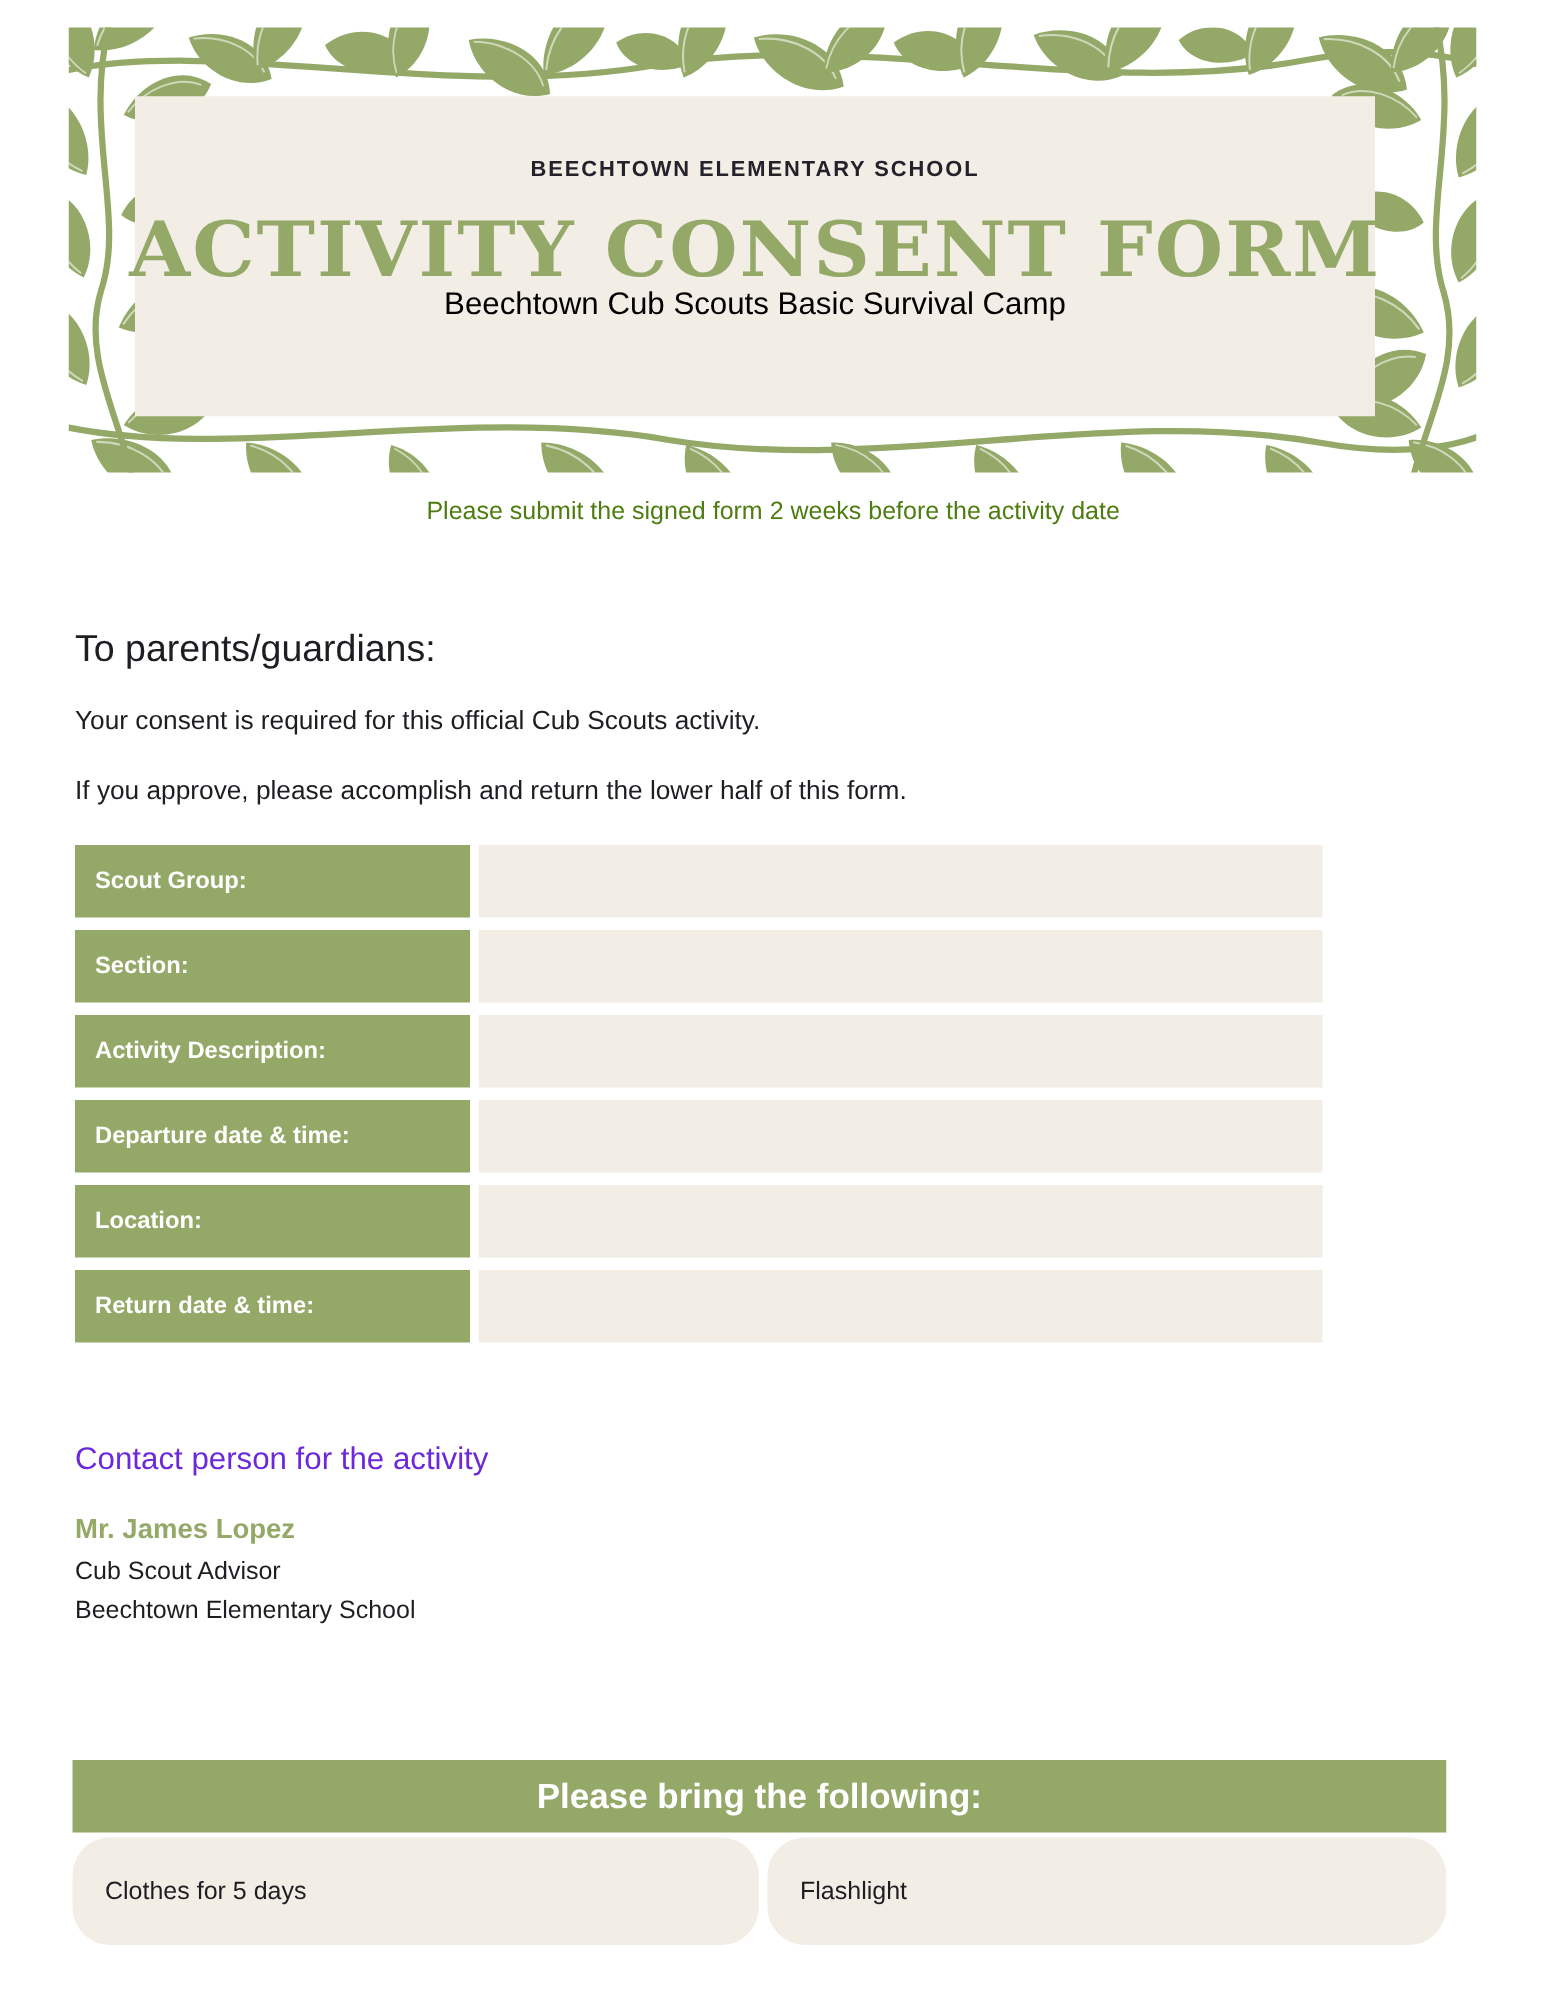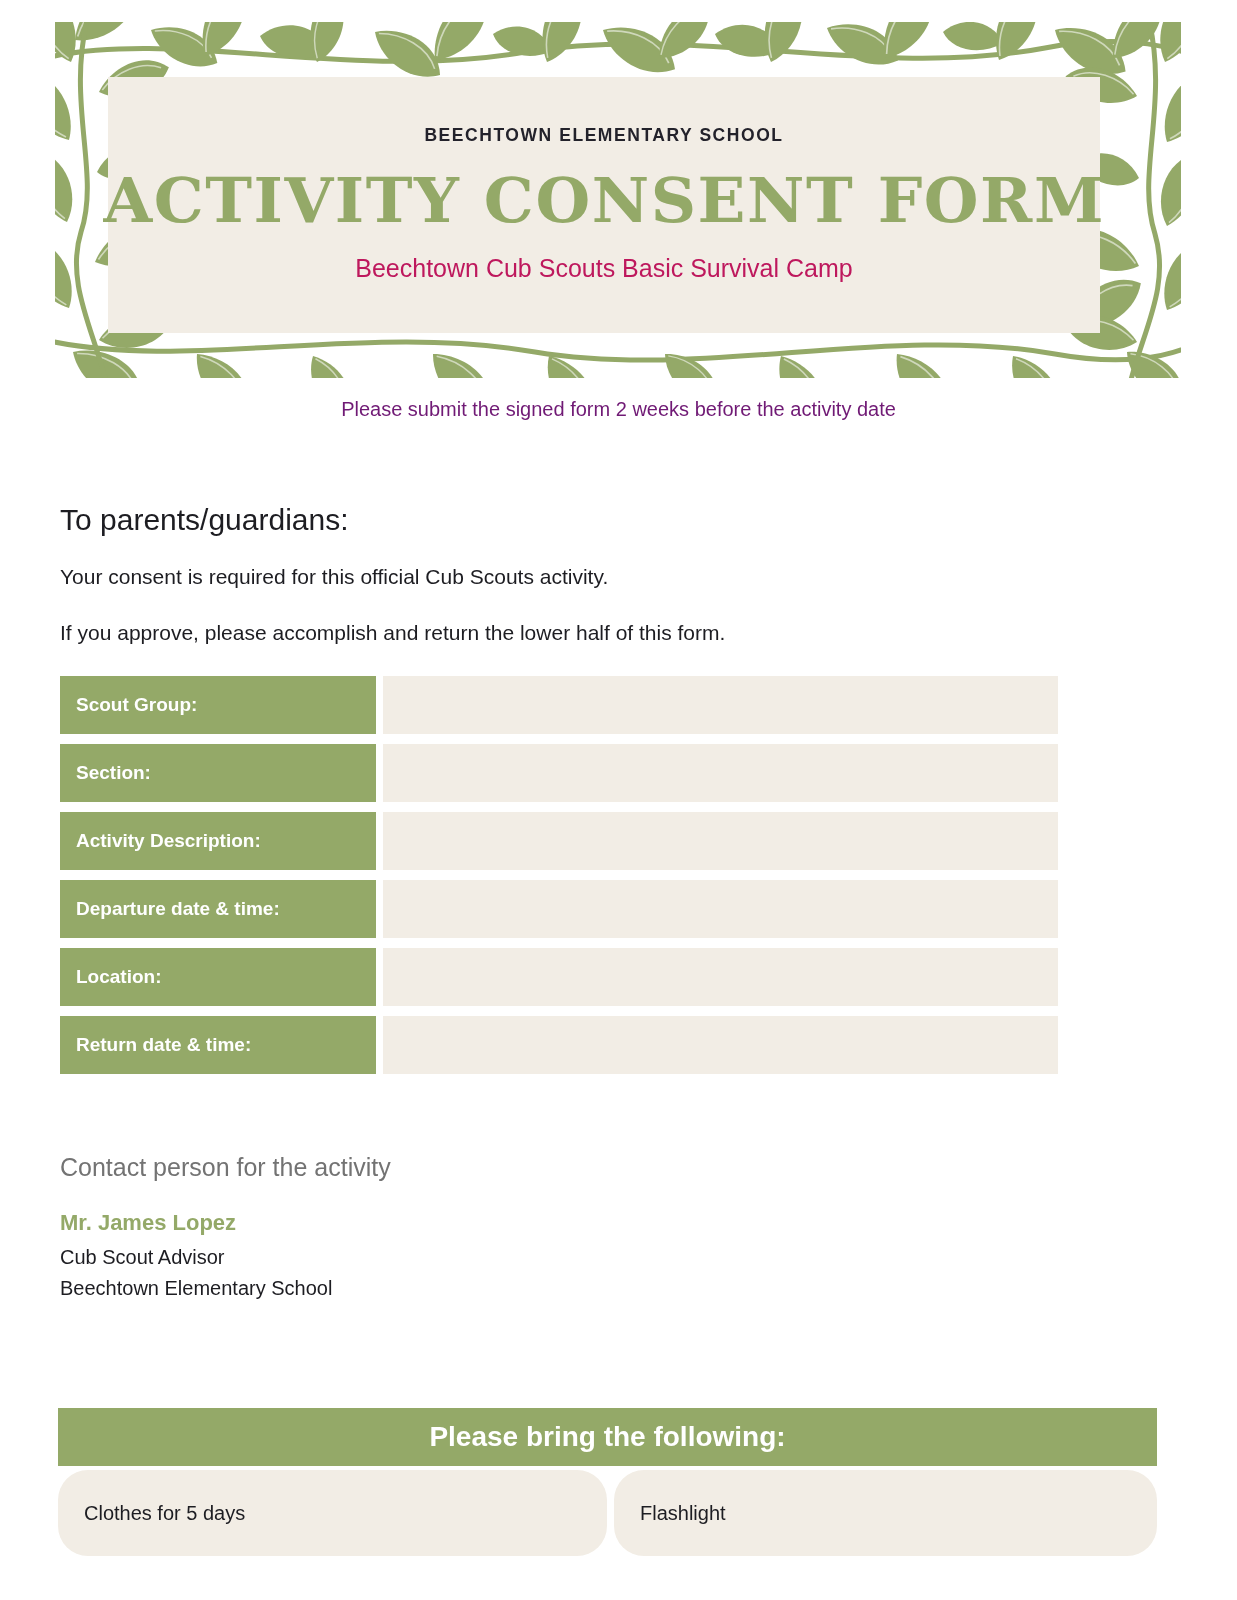--- a/index.html
+++ b/index.html
@@ -35,28 +35,28 @@
     font-family:"DejaVu Serif", serif;
     font-size:61px;font-weight:bold;
     color:#94a968;
     letter-spacing:1.5px;
     line-height:1;
     margin-top:25px;
     white-space:nowrap;
     transform:scaleX(1.03);
   }
   .form-subtitle{
-    font-size:25px;color:#be185d;
-    font-weight:400;margin-top:25px;line-height:1;
+    font-size:25px;color:#000000;
+    font-weight:400;line-height:1;
   }
 
   
   .submit-note{
     position:absolute;left:0;top:398px;width:1237px;
-    text-align:center;font-size:20px;color:#701a75;
+    text-align:center;font-size:20px;color:#4d7c0f;
   }
 
   
   .to-parents{
     position:absolute;left:60px;top:503px;
     font-size:30px;color:#1d1d22;font-weight:400;
   }
   .para1{
     position:absolute;left:60px;top:565px;
     font-size:21px;color:#1d1d22;
@@ -80,21 +80,21 @@
     padding-left:16px;box-sizing:border-box;
     color:#ffffff;font-weight:bold;font-size:19px;
   }
   .form-value{
     flex:1;margin-left:7px;background:#f2ede5;
   }
 
   
   .contact-heading{
     position:absolute;left:60px;top:1153px;
-    font-size:25px;color:#737373;font-weight:400;
+    font-size:25px;color:#6d28d9;font-weight:400;
   }
   .contact-name{
     position:absolute;left:60px;top:1210px;
     font-size:22px;font-weight:bold;color:#94a968;
   }
   .contact-role{
     position:absolute;left:60px;top:1246px;
     font-size:20px;color:#1d1d22;
   }
   .contact-org{

